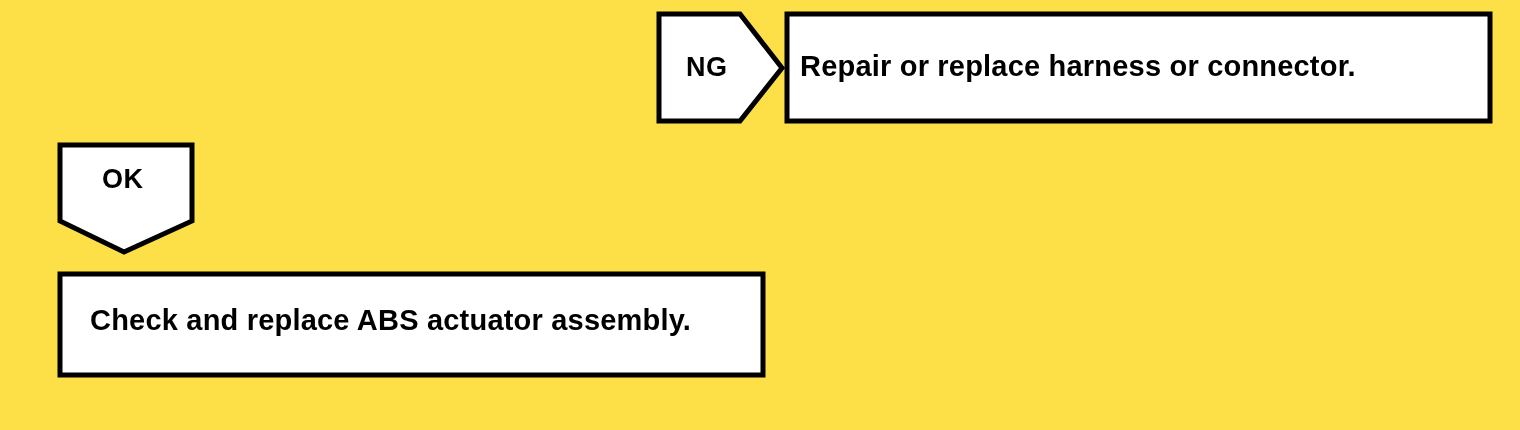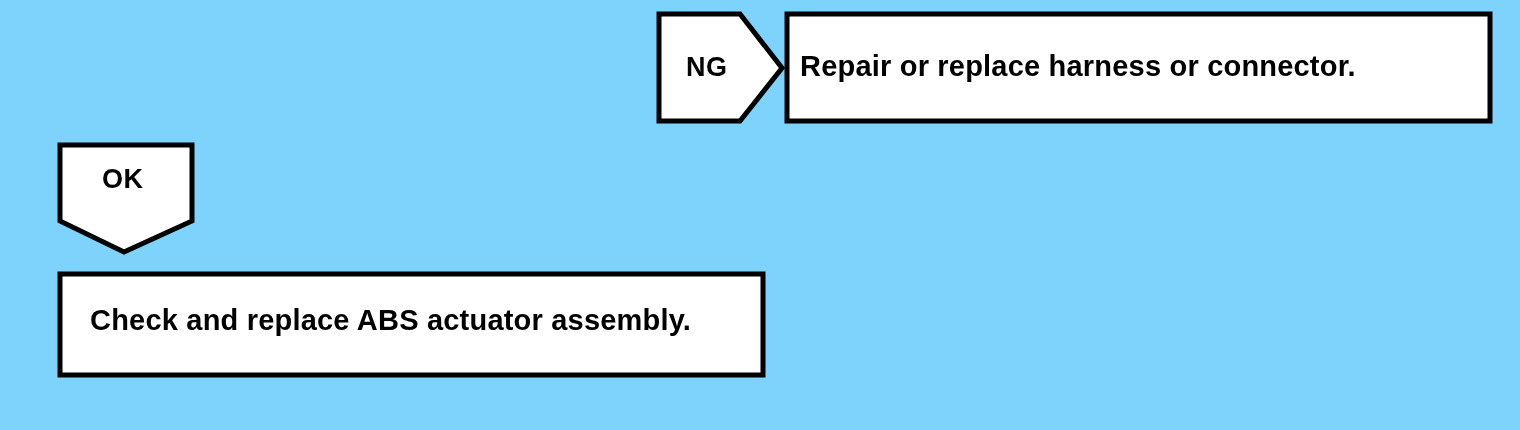--- a/index.html
+++ b/index.html
@@ -7,21 +7,21 @@
     padding: 0;
     background: #ffffff;
   }
   body {
     font-family: "Liberation Sans", sans-serif;
   }
   #diagram-root {
     position: relative;
     width: 1520px;
     height: 430px;
-    background: #7dd3fc;
+    background: #fde047;
     overflow: hidden;
     text-align: right;
   }
   #flow-svg {
     position: absolute;
     top: 0;
     left: 0;
     width: 1520px;
     height: 430px;
     display: block;

